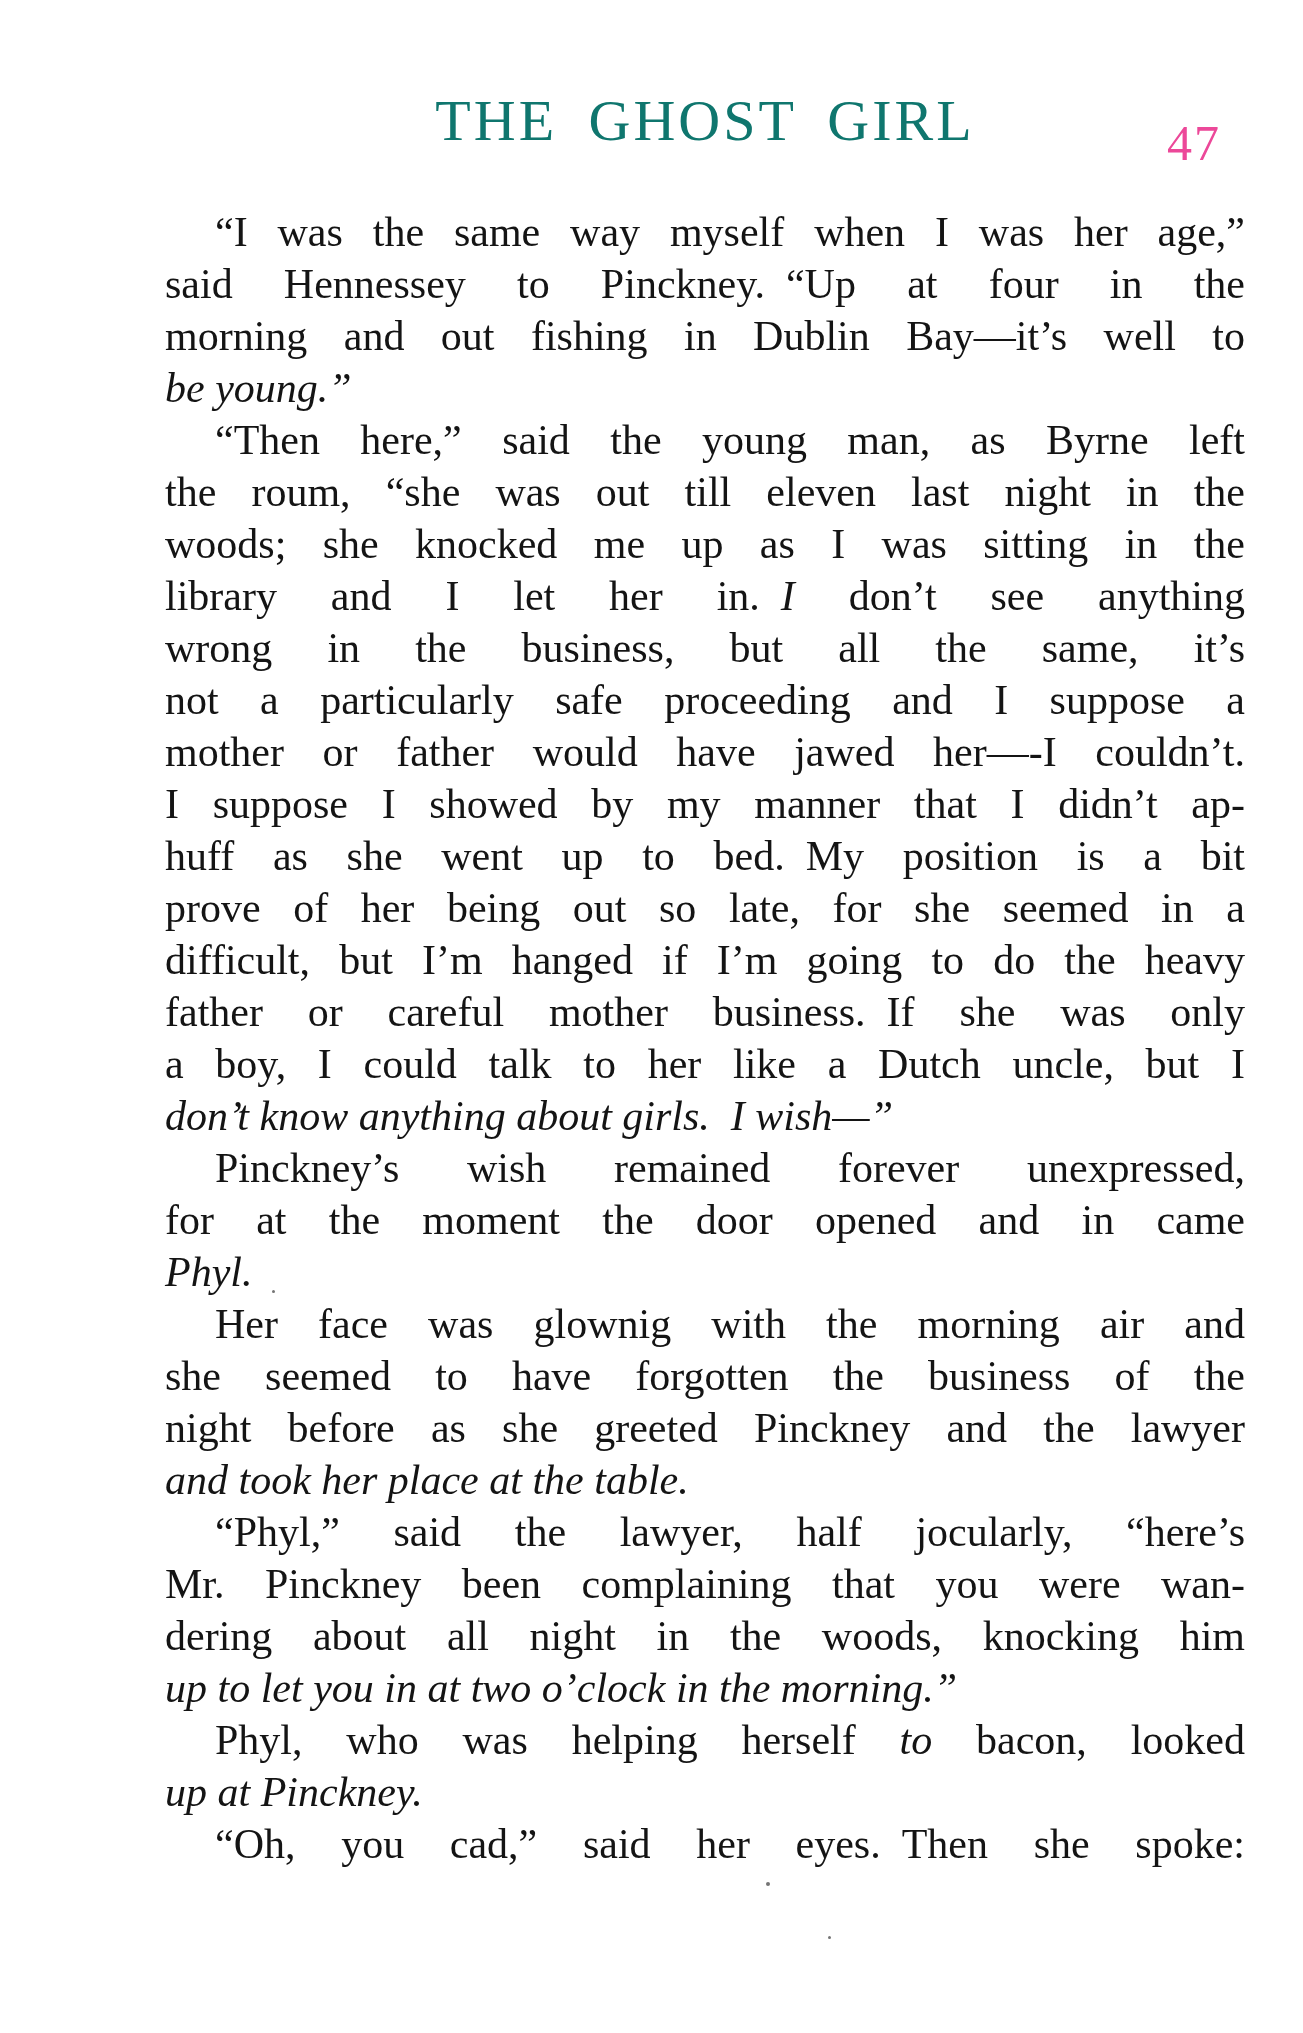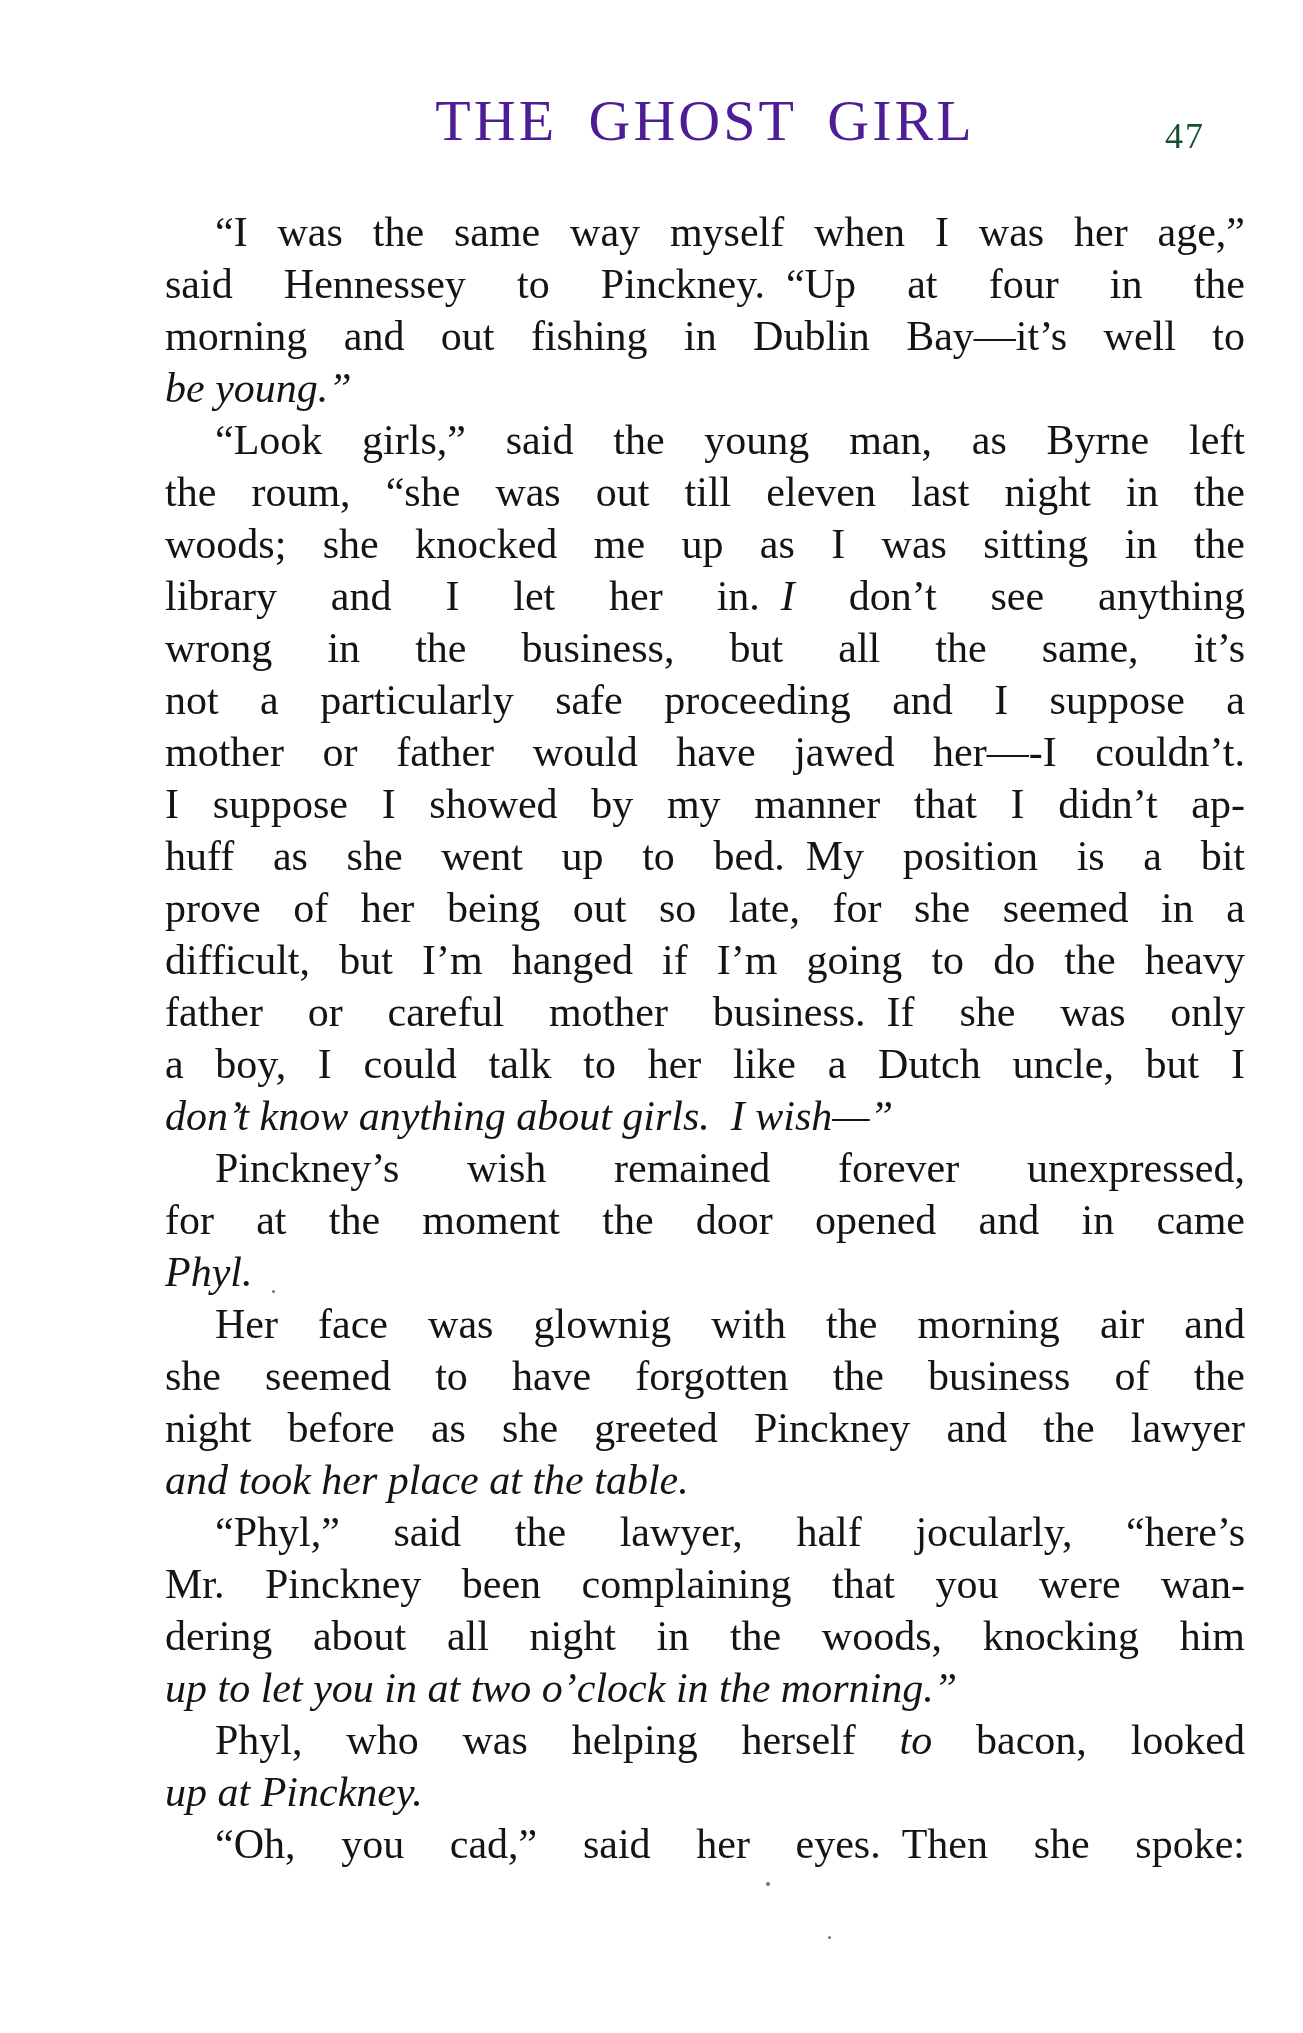--- a/index.html
+++ b/index.html
@@ -24,30 +24,30 @@
     width: 1080px;
     height: 70px;
   }
   .head-title {
     text-align: center;
     font-size: 58px;
     line-height: 1;
     letter-spacing: 3px;
     word-spacing: 14px;
     white-space: nowrap;
-    color: #4c1d95;
+    color: #0f766e;
   }
   .page-number {
     position: absolute;
     top: 26px;
-    right: 40px;
-    font-size: 36px;
+    right: 24px;
+    font-size: 50px;
     line-height: 1;
     letter-spacing: 2px;
-    color: #14532d;
+    color: #ec4899;
   }
   .body-text {
     position: absolute;
     top: 194px;
     left: 165px;
     width: 1080px;
     font-size: 42px;
     line-height: 52px;
     color: #141414;
     margin-top: 12px;
@@ -87,21 +87,21 @@
   </header>
 
   <main class="body-text">
       <div class="paragraph">
         <div class="line first"><span>“I was the same way myself when I was her age,”</span></div>
         <div class="line"><span>said Hennessey to Pinckney. “Up at four in the</span></div>
         <div class="line"><span>morning and out fishing in Dublin Bay—it’s well to</span></div>
         <div class="line short"><span>be young.”</span></div>
       </div>
       <div class="paragraph">
-        <div class="line first"><span>“Look girls,” said the young man, as Byrne left</span></div>
+        <div class="line first"><span>“Then here,” said the young man, as Byrne left</span></div>
         <div class="line"><span>the roum, “she was out till eleven last night in the</span></div>
         <div class="line"><span>woods; she knocked me up as I was sitting in the</span></div>
         <div class="line"><span>library and I let her in. </span><span class="italic">I</span><span> don’t see anything</span></div>
         <div class="line"><span>wrong in the business, but all the same, it’s</span></div>
         <div class="line"><span>not a particularly safe proceeding and I suppose a</span></div>
         <div class="line"><span>mother or father would have jawed her—-I couldn’t.</span></div>
         <div class="line"><span>I suppose I showed by my manner that I didn’t ap-</span></div>
         <div class="line"><span>huff as she went up to bed. My position is a bit</span></div>
         <div class="line"><span>prove of her being out so late, for she seemed in a</span></div>
         <div class="line"><span>difficult, but I’m hanged if I’m going to do the heavy</span></div>

